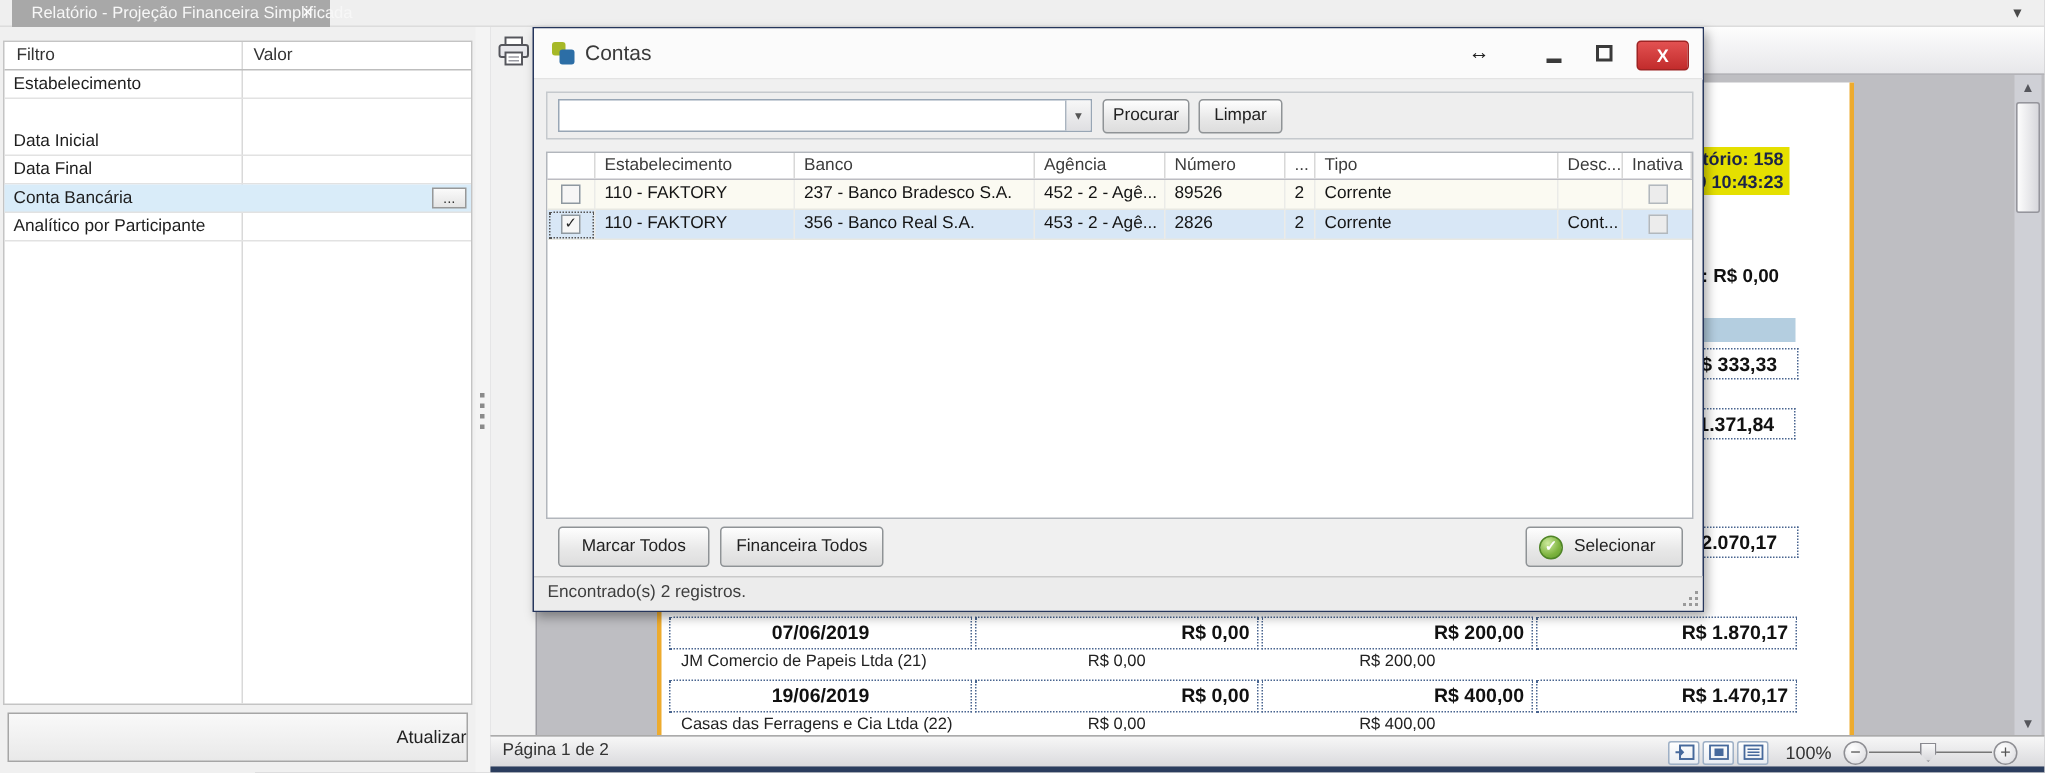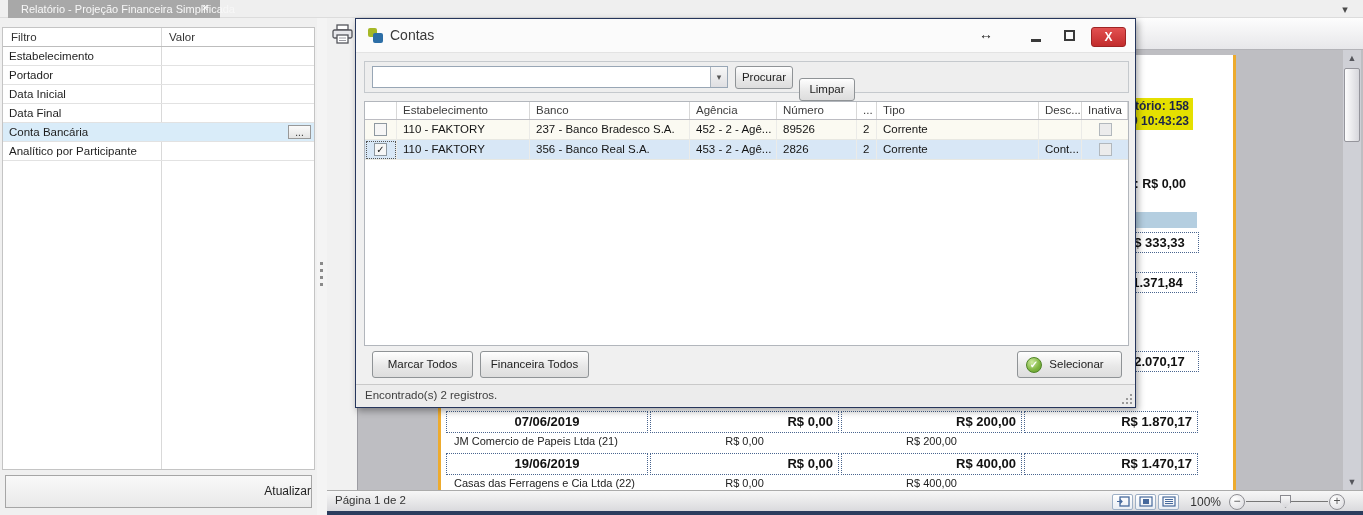--- a/index.html
+++ b/index.html
@@ -95,21 +95,21 @@
   #dlg-search { position:absolute; left:8px; top:42px; width:765px; height:32px; background:#eeeeee; border:1px solid #c5c9cd; }
   #search-combo { position:absolute; left:7px; top:4px; width:356px; height:22px; border:1px solid #98a6b5; background:#fff; }
   #search-input { position:absolute; left:0; top:0; width:337px; height:20px; border:none; outline:none; padding:0 5px;
     font-family:"Liberation Sans",sans-serif; font-size:11.5px; color:#333; background:transparent; }
   #search-input::placeholder { color:#a3a3a3; }
   #combo-dd { position:absolute; right:0; top:0; width:17px; height:20px; border-left:1px solid #aab4bf;
     background:linear-gradient(#f7f7f7,#dfdfe2); color:#555; font-size:9px; text-align:center; line-height:20px; cursor:pointer; }
   .btn { border:1px solid #8f9396; border-radius:3px; background:linear-gradient(#fefefe,#e7e7e7 60%,#dddddd);
     font-size:11.5px; color:#222; text-align:center; cursor:pointer; }
   #btn-procurar { position:absolute; left:370px; top:4px; width:58px; height:23px; line-height:21px; }
-  #btn-limpar { position:absolute; left:434px; top:16px; width:56px; height:23px; line-height:21px; }
+  #btn-limpar { position:absolute; left:434px; top:4px; width:56px; height:23px; line-height:21px; }
 
   #dlg-grid { position:absolute; left:8px; top:82px; width:765px; height:245px; background:#fff; border:1px solid #b2b6bc; }
   .grow { display:grid; grid-template-columns:32px 133px 160px 87px 80px 20px 162px 43px 46px; width:763px; }
   .ghead { height:18px; border-bottom:1px solid #bcbcc2; }
   .ghead .gc { font-size:11.5px; color:#3c3c3c; padding:2px 0 0 6px; border-right:1px solid #d8d8d8; white-space:nowrap; overflow:hidden; cursor:pointer; }
   .gdata { height:20px; }
   .gdata .gc { font-size:11.5px; color:#141414; padding:3px 0 0 6px; border-right:1px solid #ebebe8;
     border-bottom:1px solid #e8e8e2; white-space:nowrap; overflow:hidden; }
   .row-odd { background:#fbfaf2; }
   .row-sel { background:#d8e7f6; }
@@ -143,23 +143,20 @@
 
 <div id="left-panel" class="abs">
   <div id="filter-table" class="abs">
     <div class="f-colline"></div>
     <div class="f-head">
       <span style="left:8px">Filtro</span>
       <span style="left:166px">Valor</span>
     </div>
     <div class="f-row" style="top:19px">
         <span class="lbl">Estabelecimento</span>
-      </div>
-    <div class="f-row" style="top:38px">
-        <span class="lbl">Portador</span>
       </div>
     <div class="f-row" style="top:57px">
         <span class="lbl">Data Inicial</span>
       </div>
     <div class="f-row" style="top:76px">
         <span class="lbl">Data Final</span>
       </div>
     <div class="f-row sel" style="top:95px">
       <span class="lbl">Conta Bancária</span>
       <button id="ellipsis-btn">...</button>

